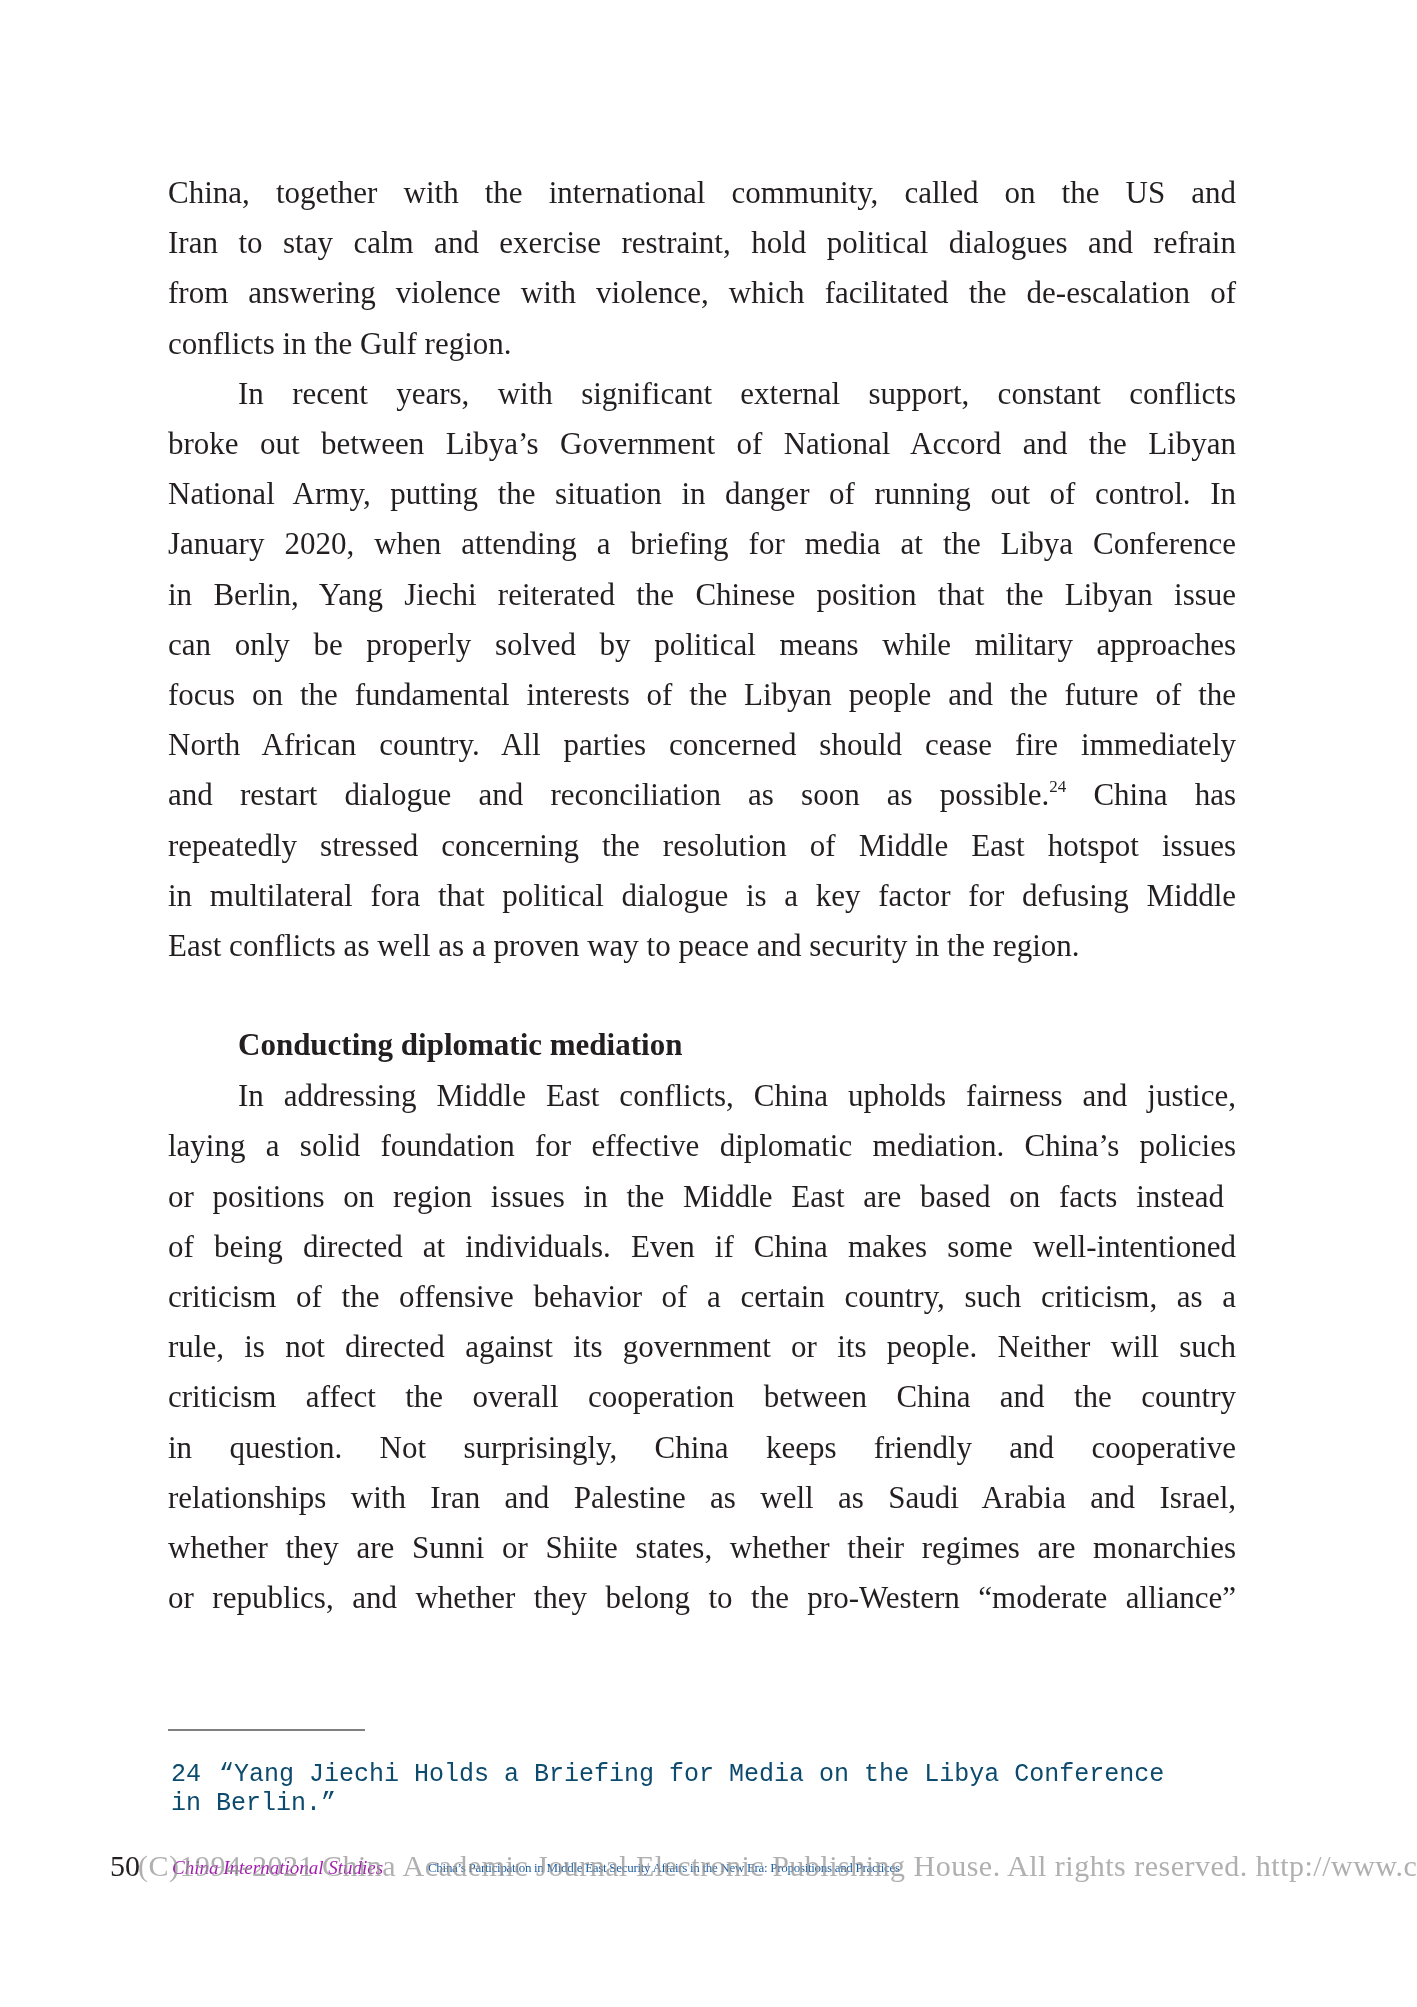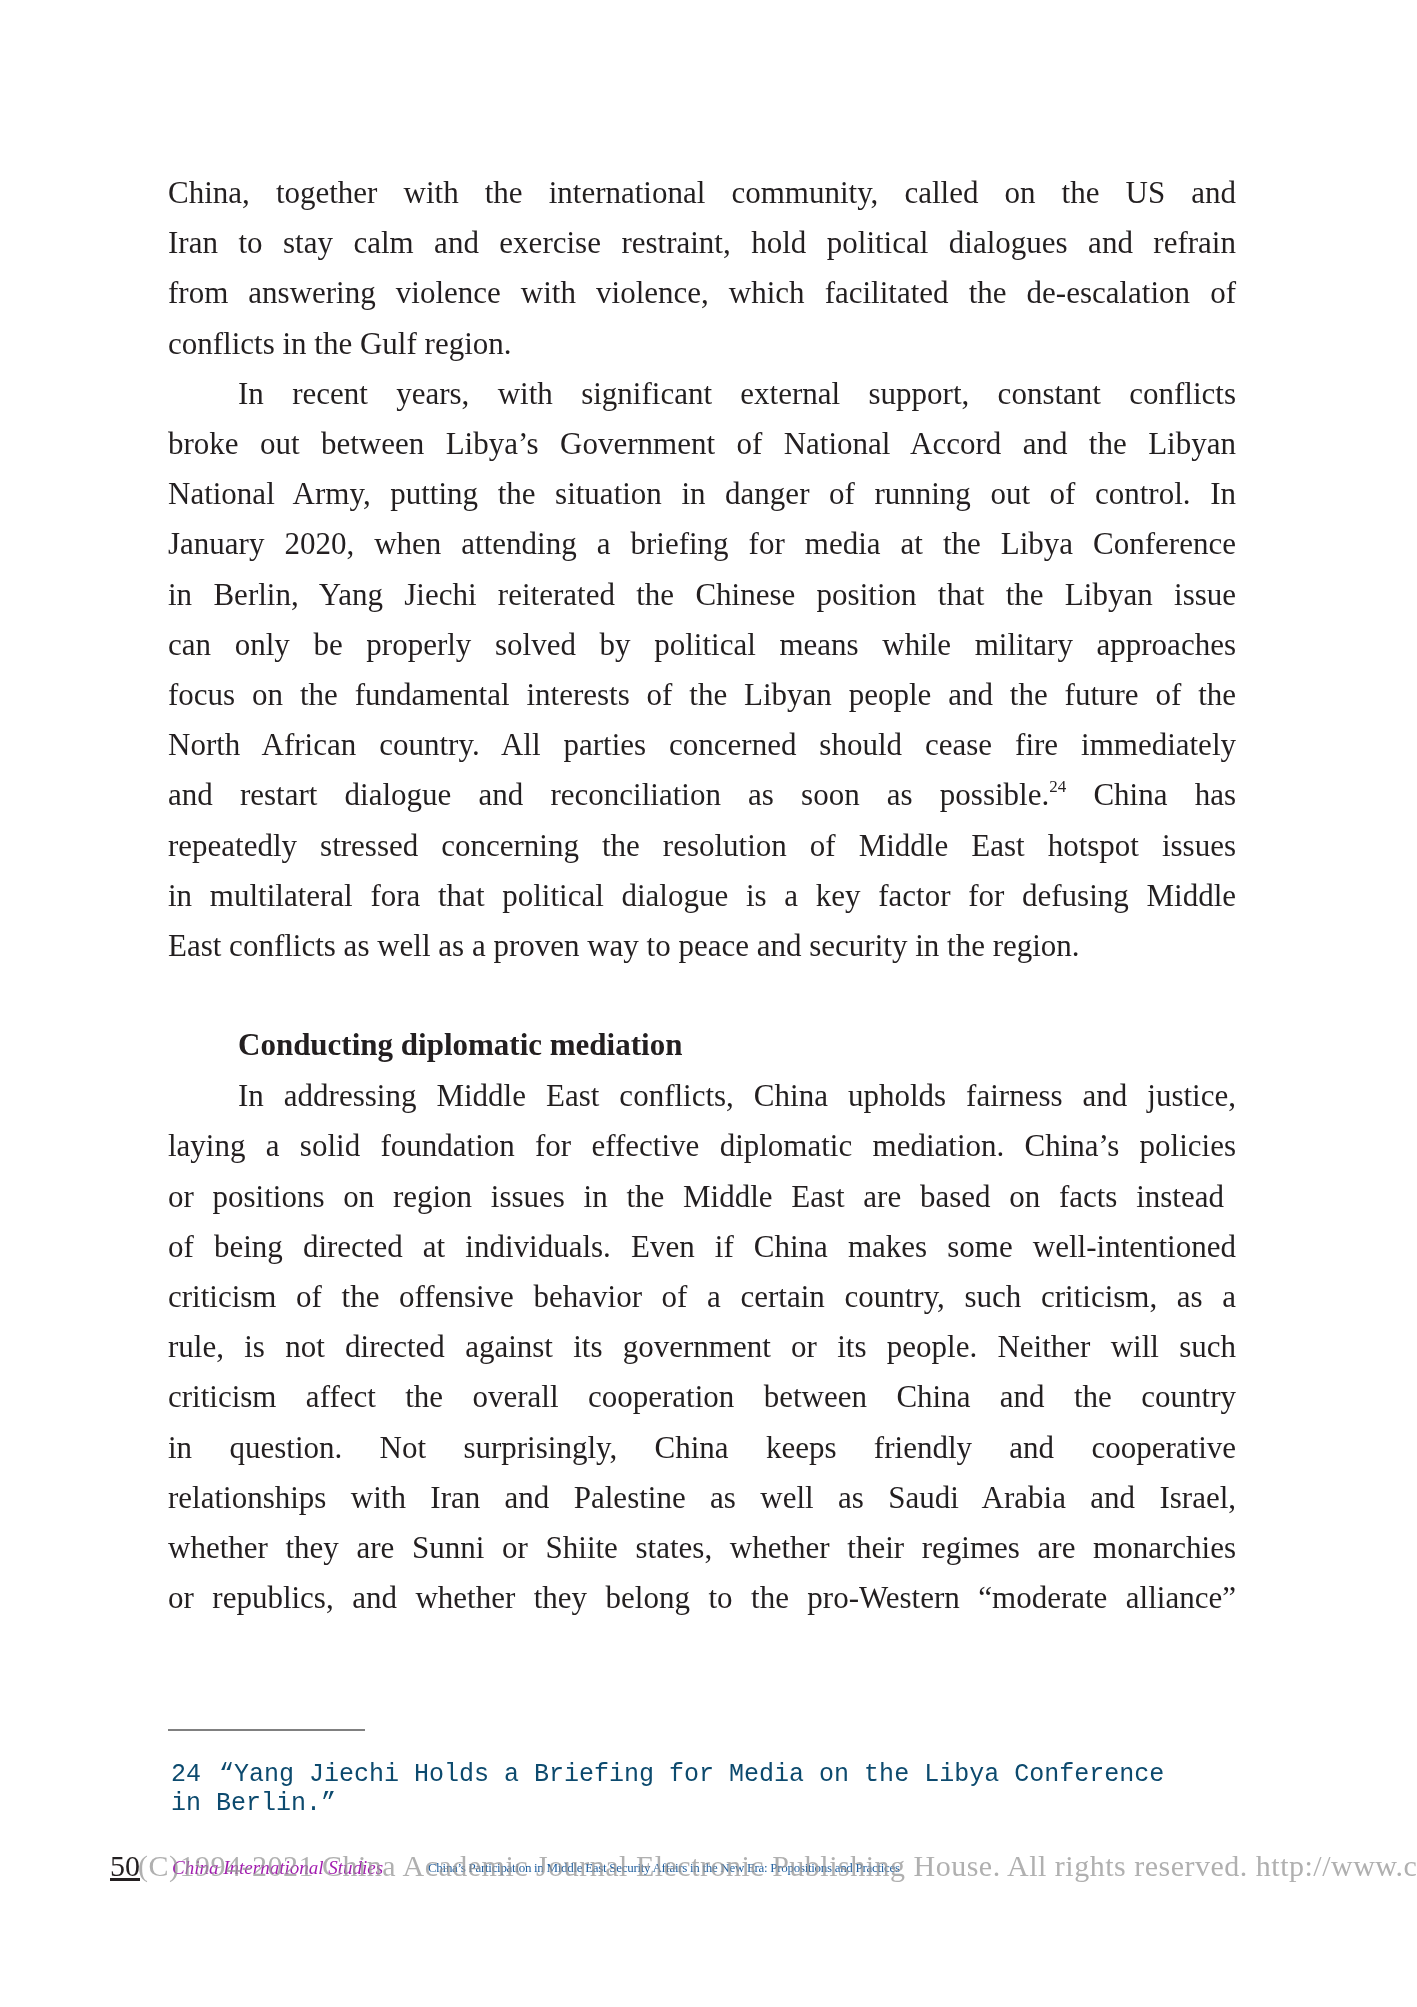--- a/index.html
+++ b/index.html
@@ -19,21 +19,21 @@
     font-family: "Liberation Serif", serif; font-weight: bold;
     font-size: 31px; color: #231f20; margin: 48px 0 0 70px; line-height: 52px;
   }
   .fn-rule { position: absolute; left: 168px; top: 1729px; width: 197px; height: 2px; background: #808080; }
   .footnote {
     position: absolute; left: 171px; top: 1760px;
     font-family: Liberation Mono, monospace; font-size: 25px; color: #0c4a6e;
   }
   .footnote .num { margin-right: 18px; }
   .footer { position: absolute; left: 0; top: 1848px; width: 1417px; height: 40px; }
-  .page-num { position: absolute; left: 110px; top: 0; font-family: "Liberation Serif", serif; font-size: 30px; color: #231f20; line-height: 36px; text-decoration: underline; }
+  .page-num { position: absolute; left: 110px; top: 0; font-family: "Liberation Serif", serif; font-size: 30px; color: #231f20; line-height: 36px; }
   .journal { position: absolute; left: 172px; top: 5px; font-family: "Liberation Serif", serif; font-style: italic; font-size: 19px; color: #a21caf; line-height: 30px; }
   .running { position: absolute; left: 428px; top: 5px; font-family: "Liberation Serif", serif; font-size: 13px; color: #1f5e9e; line-height: 30px; letter-spacing: -0.3px; }
   .watermark {
     position: absolute; left: 138px; top: -2px; white-space: nowrap;
     font-family: "Liberation Serif", serif; font-size: 30px; color: rgba(150,150,150,0.75);
     line-height: 40px; letter-spacing: 0.5px; pointer-events: none;
   }
 </style>
 </head>
 <body>

